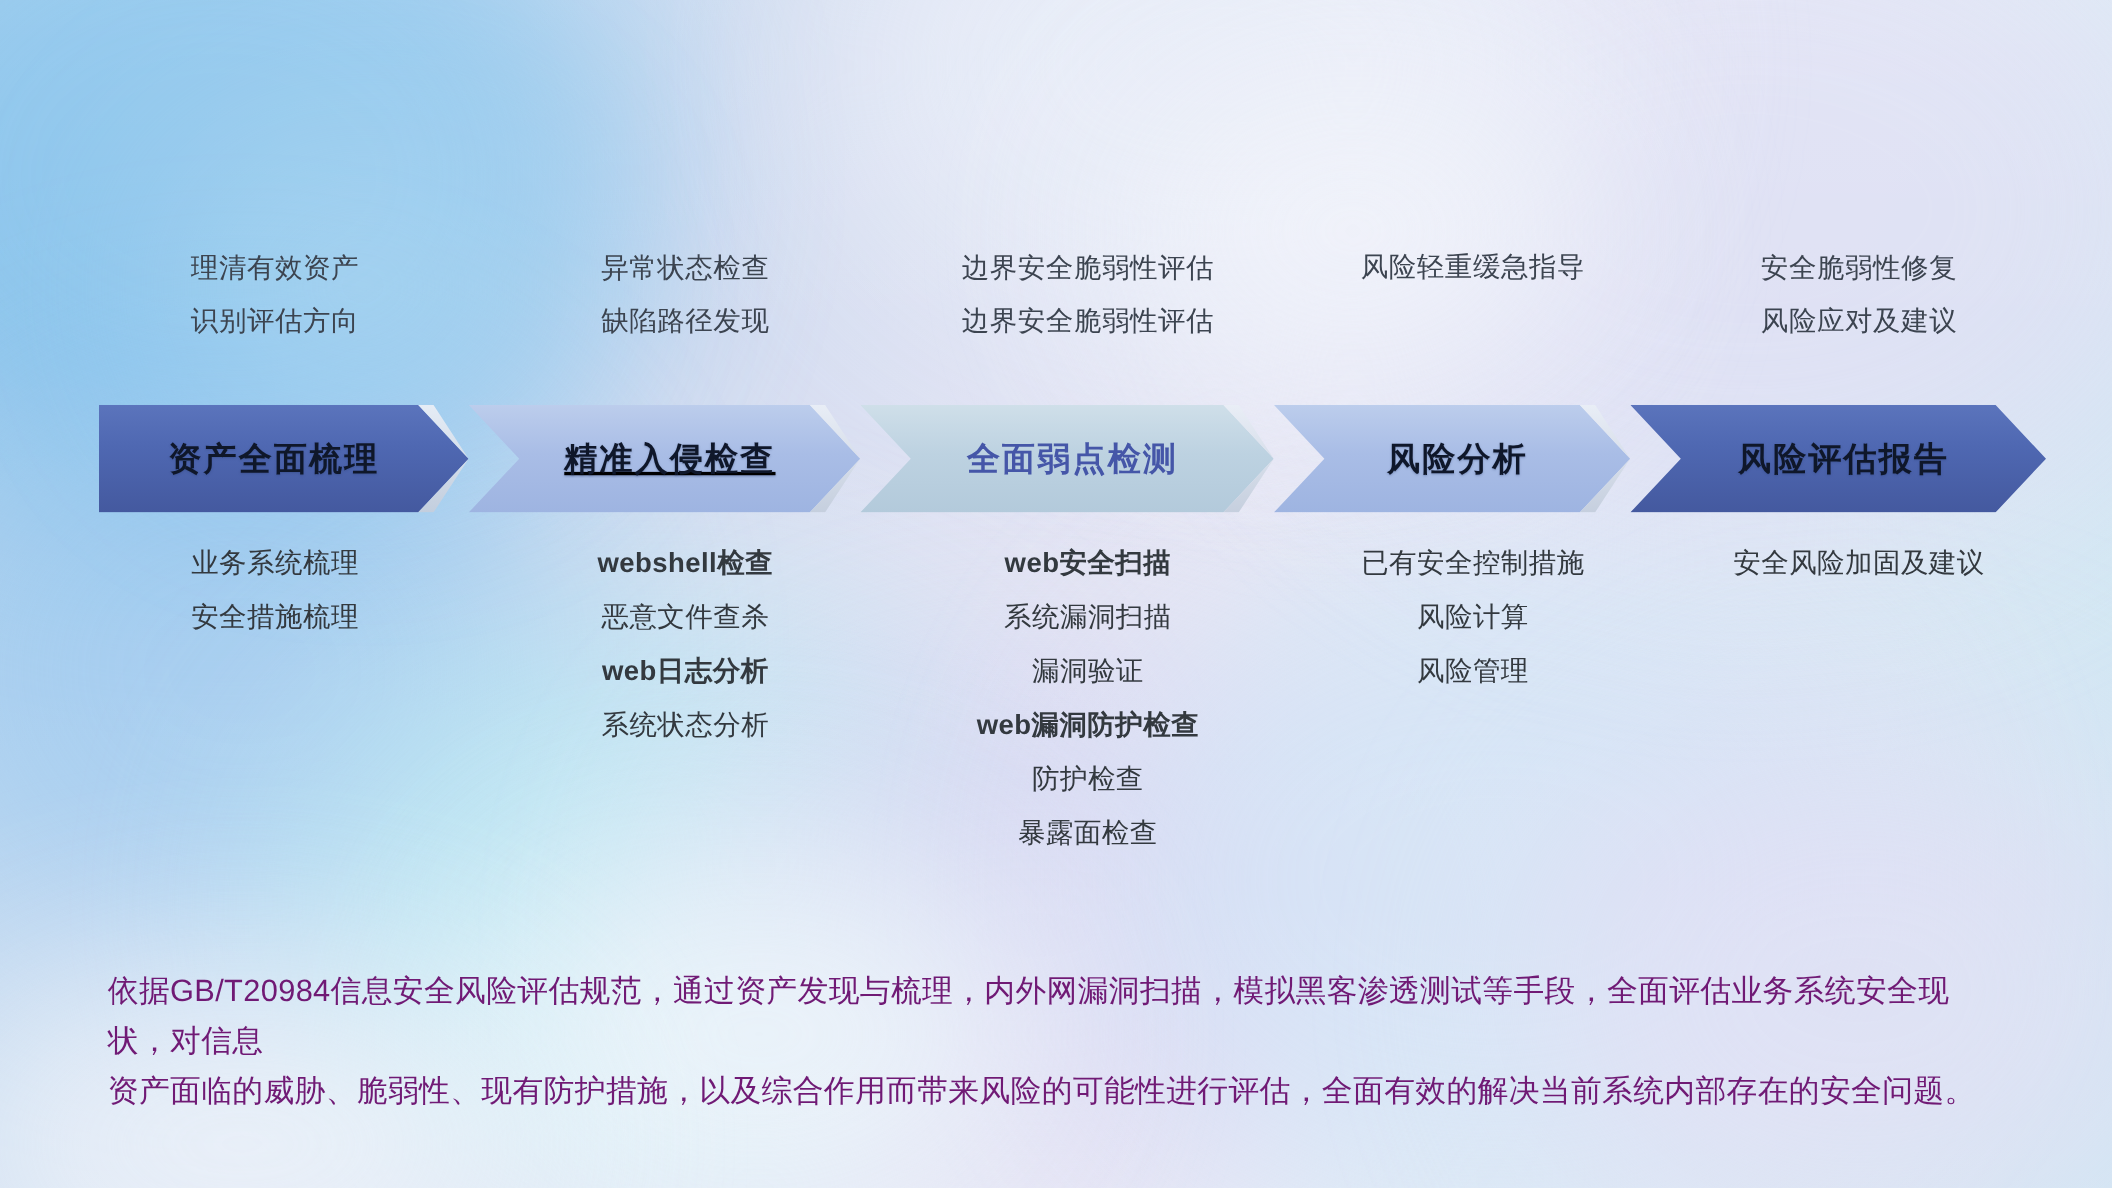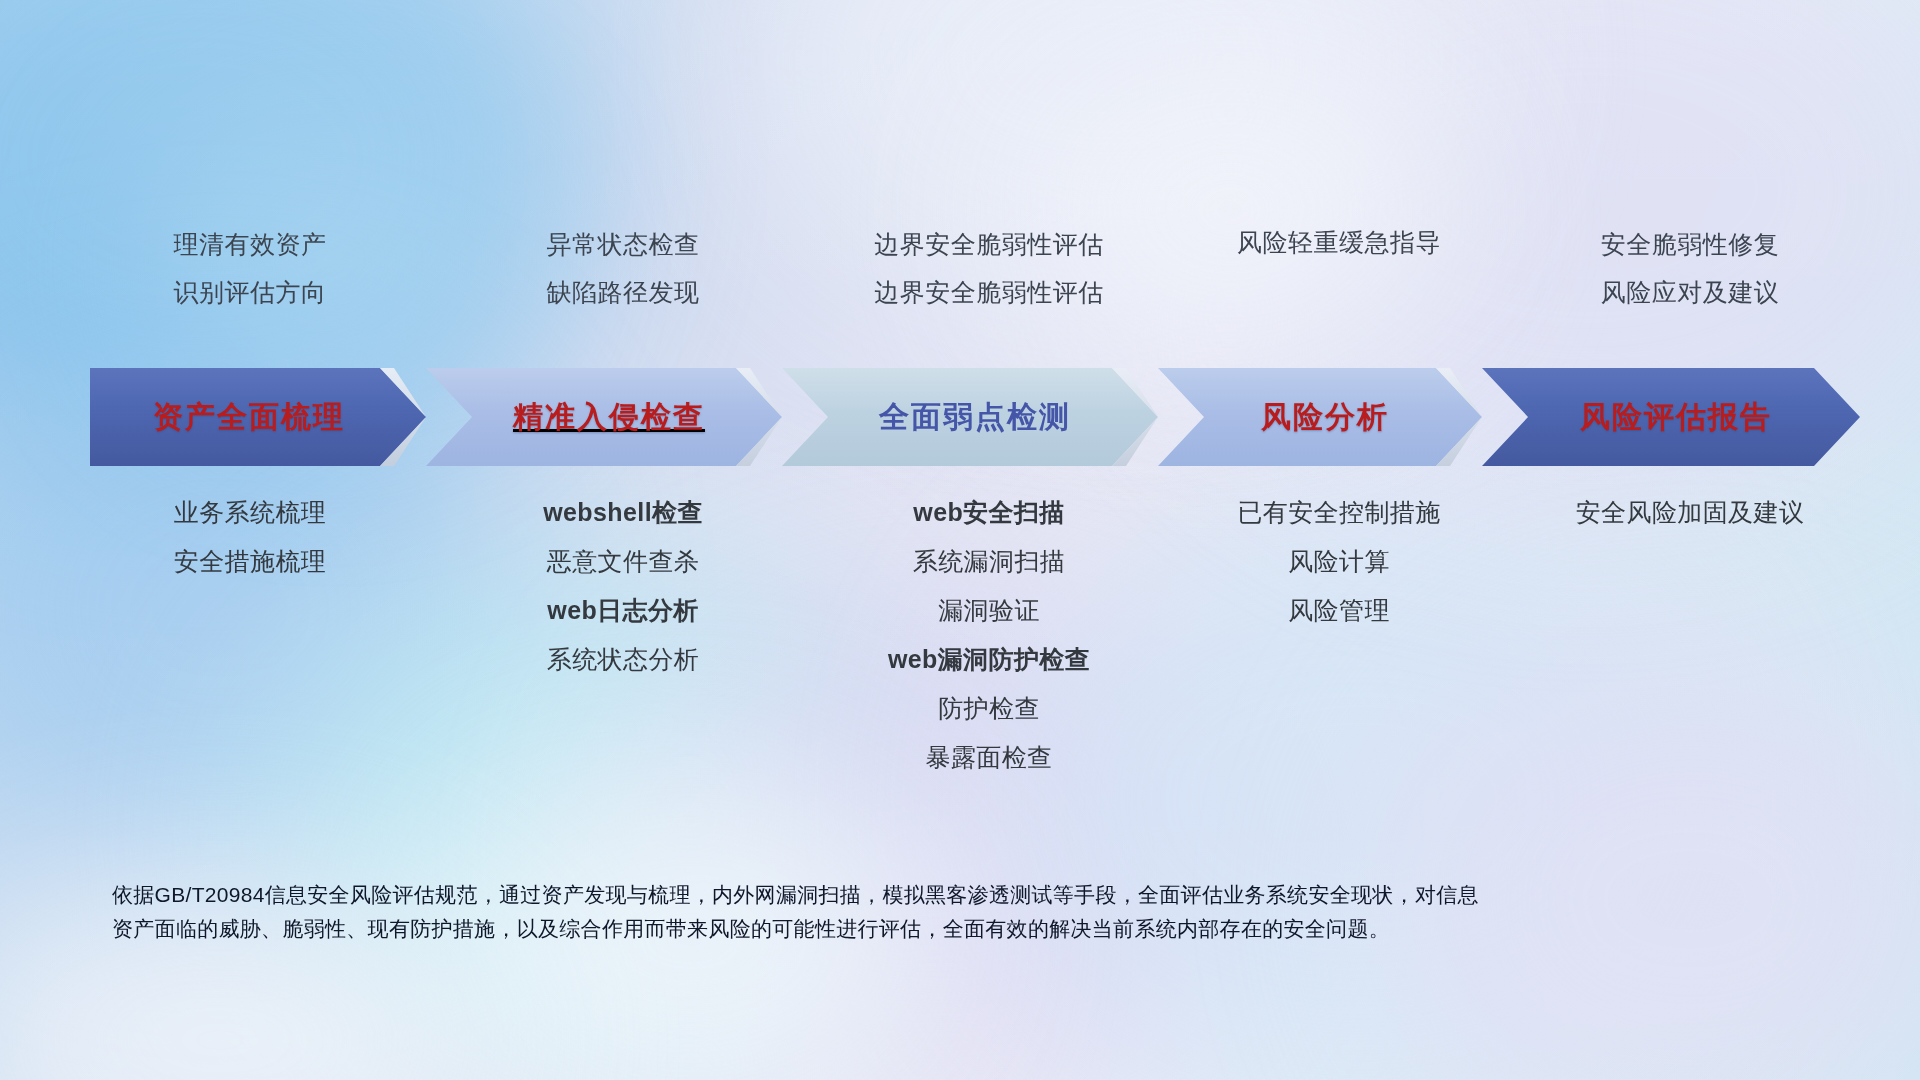--- a/index.html
+++ b/index.html
@@ -59,39 +59,39 @@
   }
   .chev .shape{
     position:absolute;inset:0;
     box-shadow:0 2px 6px rgba(60,80,130,.20);
   }
   .chev .label{
     position:relative;z-index:3;
     font-size:30px;font-weight:bold;letter-spacing:2px;
     white-space:nowrap;
   }
-  .lbl-white{color:#b91c1c;text-shadow:0 1px 2px rgba(40,60,110,.35);}
+  .lbl-white{color:#0f172a;text-shadow:0 1px 2px rgba(40,60,110,.35);}
   .lbl-blue{color:#4556a8;}
 
   
   .sep{
     position:absolute;top:0;height:98px;width:46px;z-index:4;
     pointer-events:none;
   }
   .sep:before{
     content:"";position:absolute;inset:0;
     background:linear-gradient(180deg,#e9eef6,#c4cedd);
     clip-path:polygon(0 0,46px 49px,0 98px,14px 98px,46px 49px,14px 0);
     opacity:.95;
   }
 
   
   .footer{
-    position:absolute;left:112px;top:878px;width:1700px;
-    font-size:21px;line-height:1.62;color:#0f172a;letter-spacing:.3px;
+    position:absolute;left:98px;top:878px;width:1700px;
+    font-size:28px;line-height:1.62;color:#701a75;letter-spacing:.3px;
   }
   .footer .fl{display:block;}
 </style>
 </head>
 <body>
 
 <div id="stage">
 
   <div class="bg-base"></div>
   <div class="blob b1"></div>

